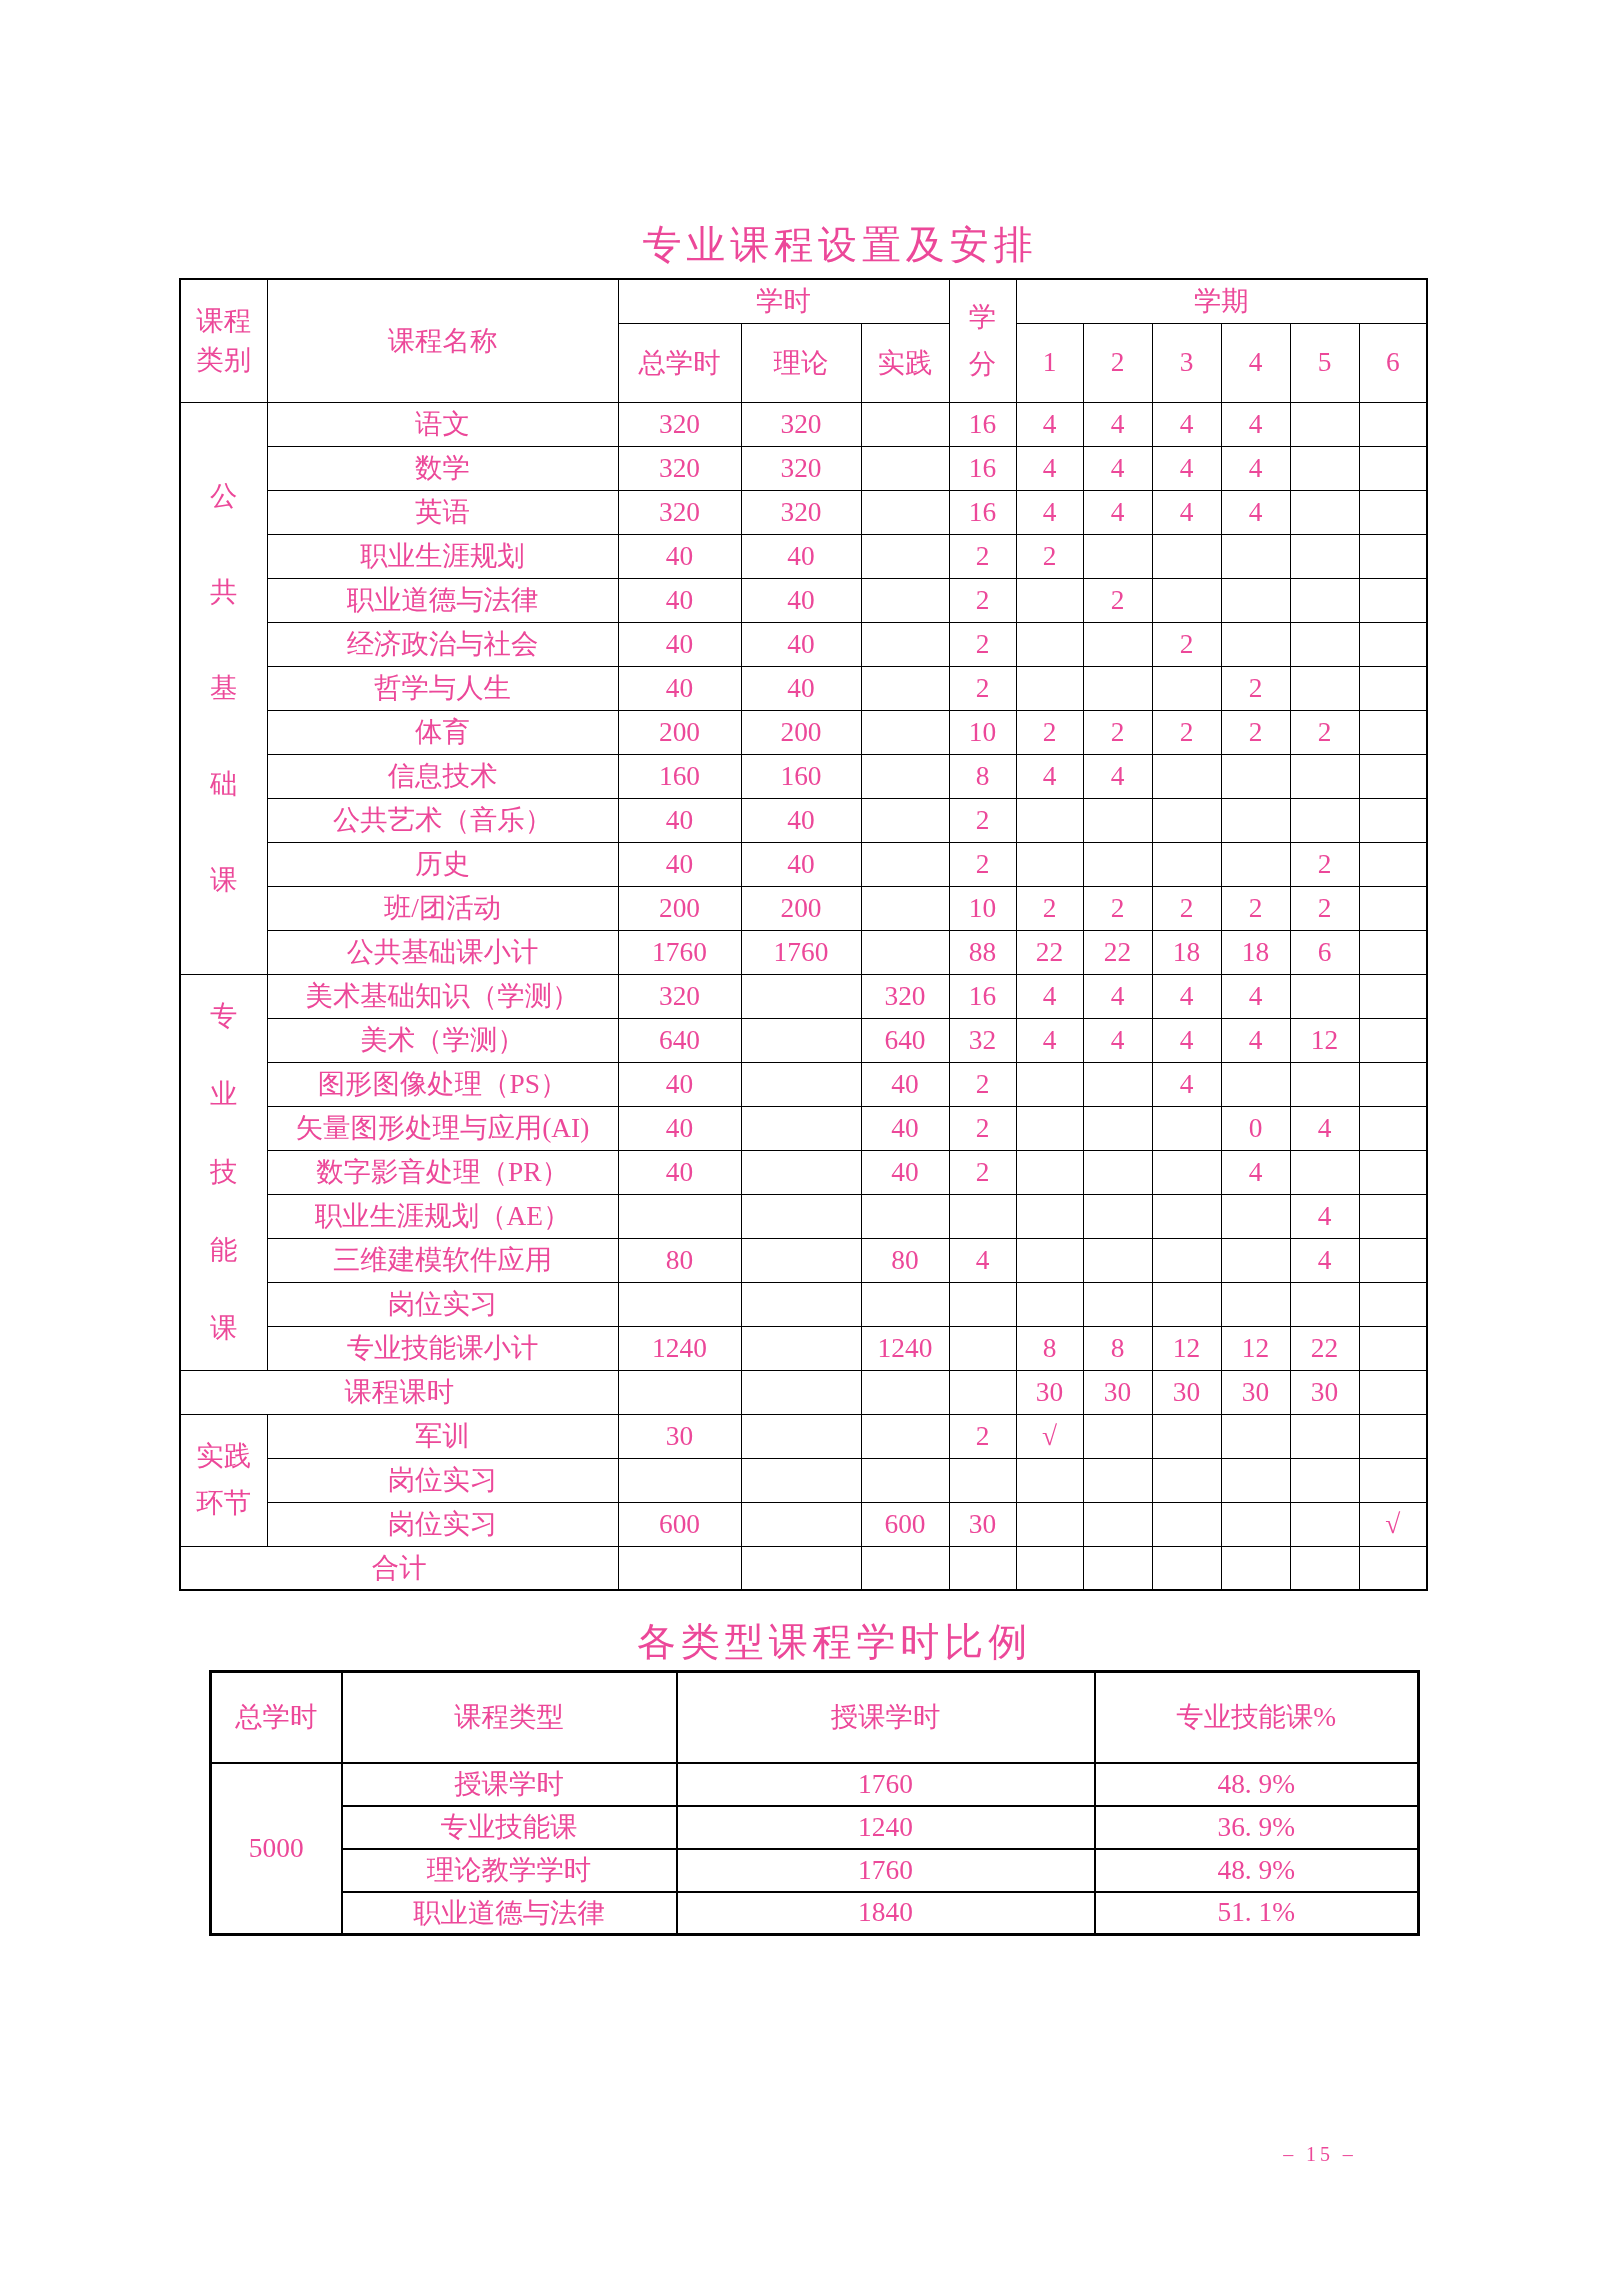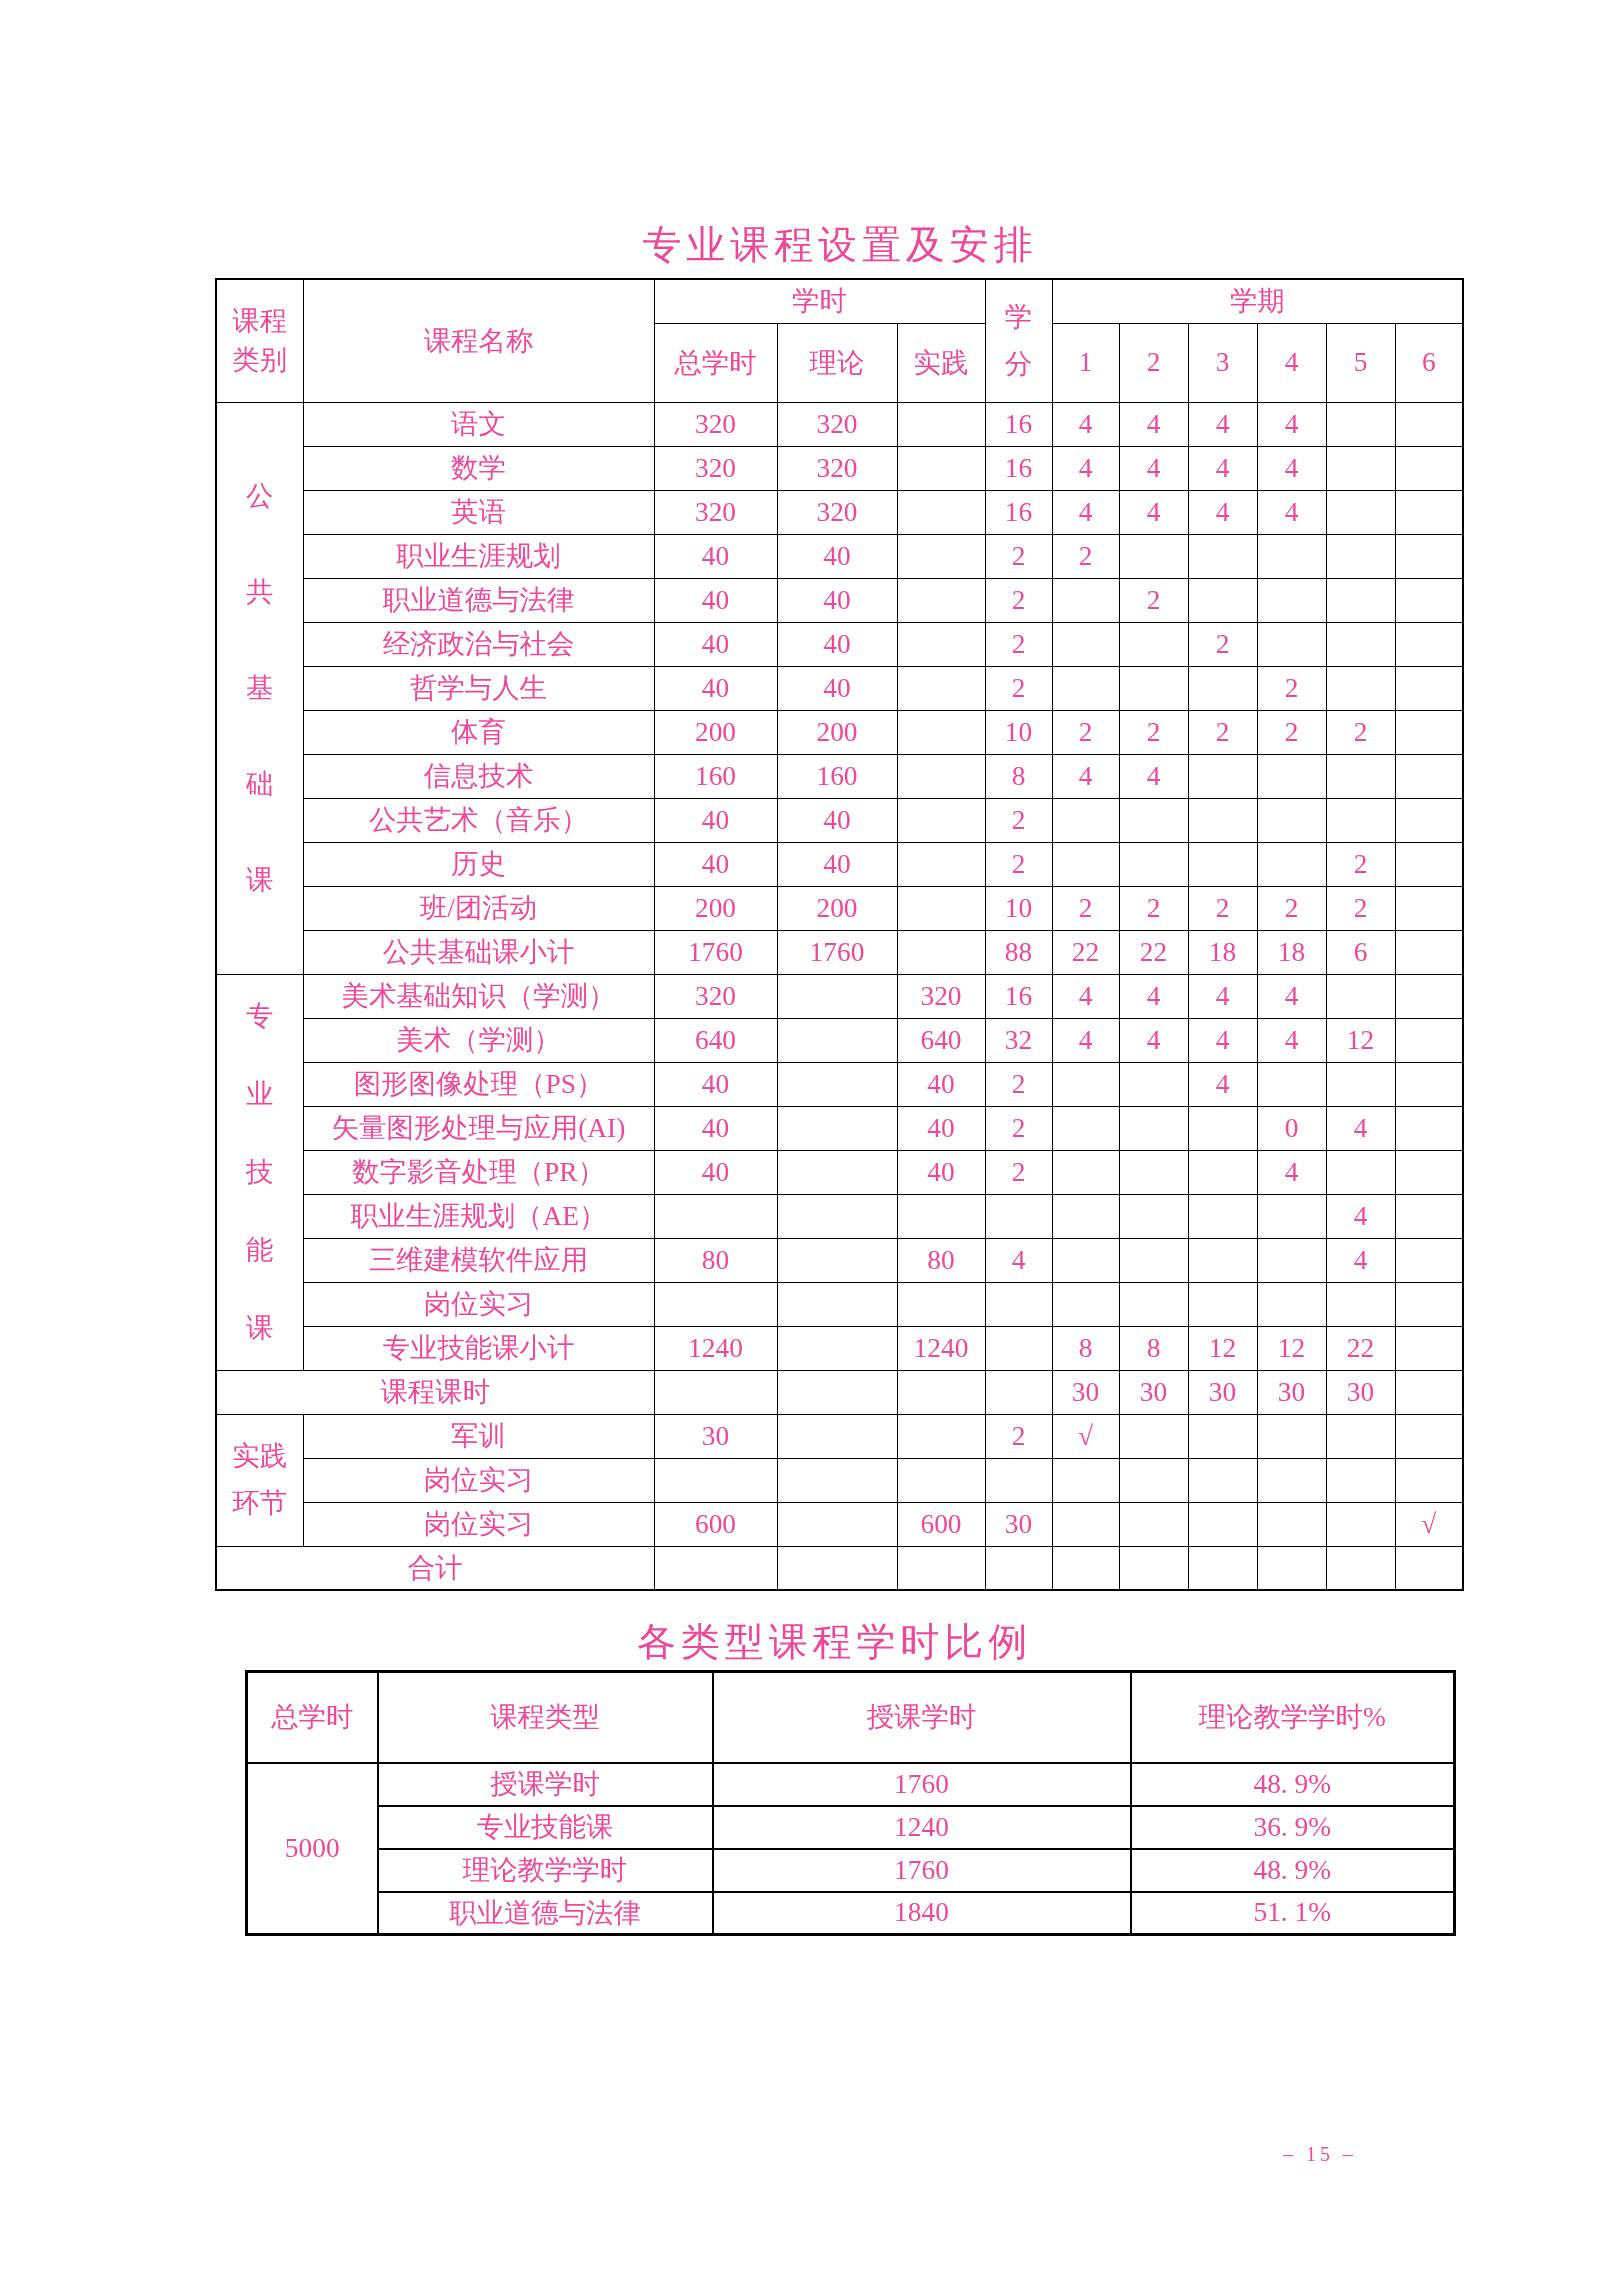--- a/index.html
+++ b/index.html
@@ -15,21 +15,21 @@
     position:absolute;
     text-align:center;
     font-size:39px;
     letter-spacing:4.9px;
     white-space:nowrap;
   }
   #title1{left:179px;top:218px;width:1244px;text-indent:78px;}
   #title2{left:192px;top:1615px;width:1209px;text-indent:76px;}
 
   
-  table{border-collapse:collapse;table-layout:fixed;margin-left:36px;}
+  table{border-collapse:collapse;table-layout:fixed;}
   #table1{
     position:absolute;left:179px;top:278px;width:1244px;
     border:2px solid #000;
     font-size:27.4px;
   }
   #table1 th,#table1 td{
     border:1px solid #000;
     padding:0;
     text-align:center;
     vertical-align:middle;
@@ -490,21 +490,21 @@
       <col style="width:131px">
         <col style="width:335px">
       <col style="width:418px">
         <col style="width:324px">
     </colgroup>
     <thead>
       <tr>
         <th>总学时</th>
         <th>课程类型</th>
         <th>授课学时</th>
-        <th>理论教学学时%</th>
+        <th>专业技能课%</th>
       </tr>
     </thead>
     <tbody id="t2-body">
         <tr>
           <td rowspan="4">5000</td>
           <td>授课学时</td>
           <td>1760</td>
           <td>48. 9%</td>
         </tr>
         <tr>

